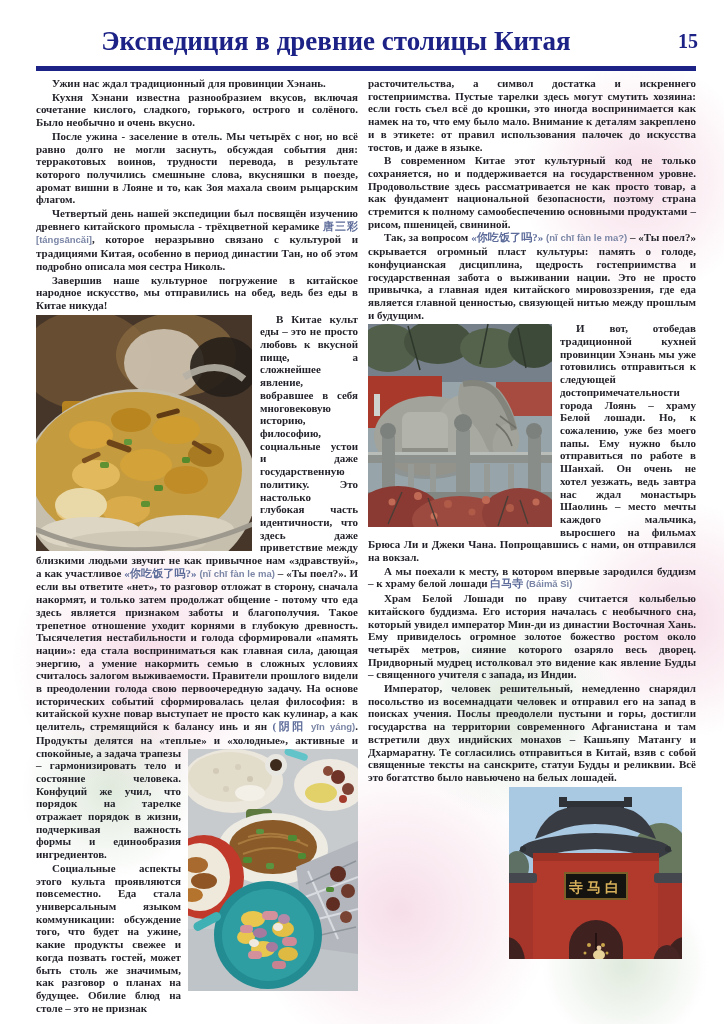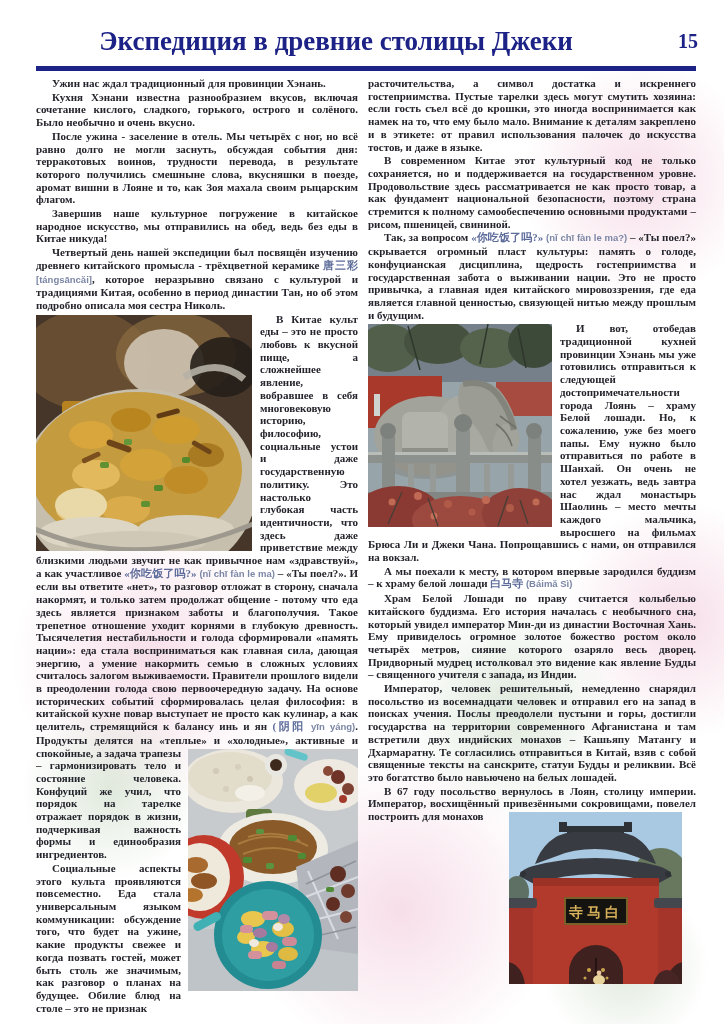--- a/index.html
+++ b/index.html
@@ -34,30 +34,30 @@
 <div class="page">
 
   <div class="wm pink" style="left:520px;top:60px;width:240px;height:240px;"></div>
   <div class="wm pink" style="left:10px;top:520px;width:280px;height:280px;"></div>
   <div class="wm pink" style="left:240px;top:760px;width:320px;height:300px;"></div>
   <div class="wm pink" style="left:560px;top:500px;width:240px;height:240px;"></div>
   <div class="wm green" style="left:400px;top:600px;width:220px;height:220px;"></div>
   <div class="wm green" style="left:20px;top:700px;width:180px;height:180px;"></div>
   <div class="wm green" style="left:540px;top:880px;width:170px;height:170px;"></div>
 
-  <div class="header-title">Экспедиция в древние столицы Джеки</div>
+  <div class="header-title">Экспедиция в древние столицы Китая</div>
   <div class="page-num">15</div>
   <div class="rule"></div>
 
   <div class="col col-left">
     <p class="ind"><span>Ужин нас ждал традиционный для провинции Хэнань.</span></p>
     <p class="ind"><span>Кухня Хэнани известна разнообразием вкусов, включая сочетание кислого, сладкого, горького, острого и солёного. Было необычно и очень вкусно.</span></p>
     <p class="ind"><span>После ужина - заселение в отель. Мы четырёх с ног, но всё равно долго не могли заснуть, обсуждая события дня: терракотовых воинов, трудности перевода, в результате которого получились смешныне слова, вкусняшки в поезде, аромат вишни в Лояне и то, как Зоя махала своим рыцарским флагом.</span></p>
+    <p class="ind"><span>Четвертый день нашей экспедиции был посвящён изучению древнего китайского промысла - трёхцветной керамике </span><span class="cn">唐三彩</span><span class="py"> [tángsāncǎi]</span><span>, которое неразрывно связано с культурой и традициями Китая, особенно в период династии Тан, но об этом подробно описала моя сестра Николь.</span></p>
     <p class="ind"><span>Завершив наше культурное погружение в китайское народное искусство, мы отправились на обед, ведь без еды в Китае никуда!</span></p>
-    <p class="ind"><span>Четвертый день нашей экспедиции был посвящён изучению древнего китайского промысла - трёхцветной керамике </span><span class="cn">唐三彩</span><span class="py"> [tángsāncǎi]</span><span>, которое неразрывно связано с культурой и традициями Китая, особенно в период династии Тан, но об этом подробно описала моя сестра Николь.</span></p>
 
     <p class="ind">
       
       <span class="ph ph1">
         <svg viewBox="0 0 216 236" width="216" height="236" preserveAspectRatio="none">
           <rect width="216" height="236" fill="#46362a"></rect>
           <ellipse cx="50" cy="45" rx="65" ry="50" fill="#6d5132" opacity=".85"></ellipse>
           <ellipse cx="140" cy="40" rx="60" ry="42" fill="#8c6c42" opacity=".7"></ellipse>
           <ellipse cx="128" cy="48" rx="40" ry="34" fill="#d3cabb" opacity=".85"></ellipse>
           <ellipse cx="188" cy="52" rx="34" ry="30" fill="#251f1a" opacity=".9"></ellipse>
@@ -215,21 +215,20 @@
         </svg>
       </span>
       <span>И вот, отобедав традиционной кухней провинции Хэнань мы уже готовились отправиться к следующей достопримечательности города Лоянь – храму Белой лошади. Но, к сожалению, уже без моего папы. Ему нужно было отправиться по работе в Шанхай. Он очень не хотел уезжать, ведь завтра нас ждал монастырь Шаолинь – место мечты каждого мальчика, выросшего на фильмах Брюса Ли и Джеки Чана. Попрощавшись с нами, он отправился на вокзал.</span>
     </p>
 
     <p class="ind"><span>А мы поехали к месту, в котором впервые зародился буддизм – к храму белой лошади </span><span class="cn">白马寺</span><span class="py"> (Báimǎ Sì)</span></p>
     <p class="ind"><span>Храм Белой Лошади по праву считается колыбелью китайского буддизма. Его история началась с необычного сна, который увидел император Мин-ди из династии Восточная Хань. Ему привиделось огромное золотое божество ростом около четырёх метров, сияние которого озаряло весь дворец. Придворный мудрец истолковал это видение как явление Будды – священного учителя с запада, из Индии.</span></p>
     <p class="ind"><span>Император, человек решительный, немедленно снарядил посольство из восемнадцати человек и отправил его на запад в поисках учения. Послы преодолели пустыни и горы, достигли государства на территории современного Афганистана и там встретили двух индийских монахов – Кашьяпу Матангу и Дхармаратну. Те согласились отправиться в Китай, взяв с собой священные тексты на санскрите, статуи Будды и реликвии. Всё это богатство было навьючено на белых лошадей.</span></p>
 
     <p class="ind">
-      <span>В 67 году посольство вернулось в Лоян, столицу империи. Император, восхищённый привезёнными сокровищами, повелел построить для монахов</span>
       
       <span class="ph ph4">
         <svg viewBox="0 0 173 172" width="173" height="172" preserveAspectRatio="none">
           <rect width="173" height="172" fill="#a9c8e2"></rect>
           <ellipse cx="152" cy="66" rx="28" ry="30" fill="#5f6f50" opacity=".9"></ellipse>
           <ellipse cx="8" cy="80" rx="12" ry="16" fill="#4a5a44" opacity=".8"></ellipse>
           <rect x="58" y="14" width="57" height="8" fill="#2e3136"></rect>
           <rect x="50" y="10" width="8" height="10" fill="#2e3136"></rect>
           <rect x="115" y="10" width="8" height="10" fill="#2e3136"></rect>
           <path d="M26,52 Q36,24 62,20 L111,20 Q137,24 147,52 L125,44 Q108,37 86,37 Q64,37 48,44 Z" fill="#383b41"></path>

